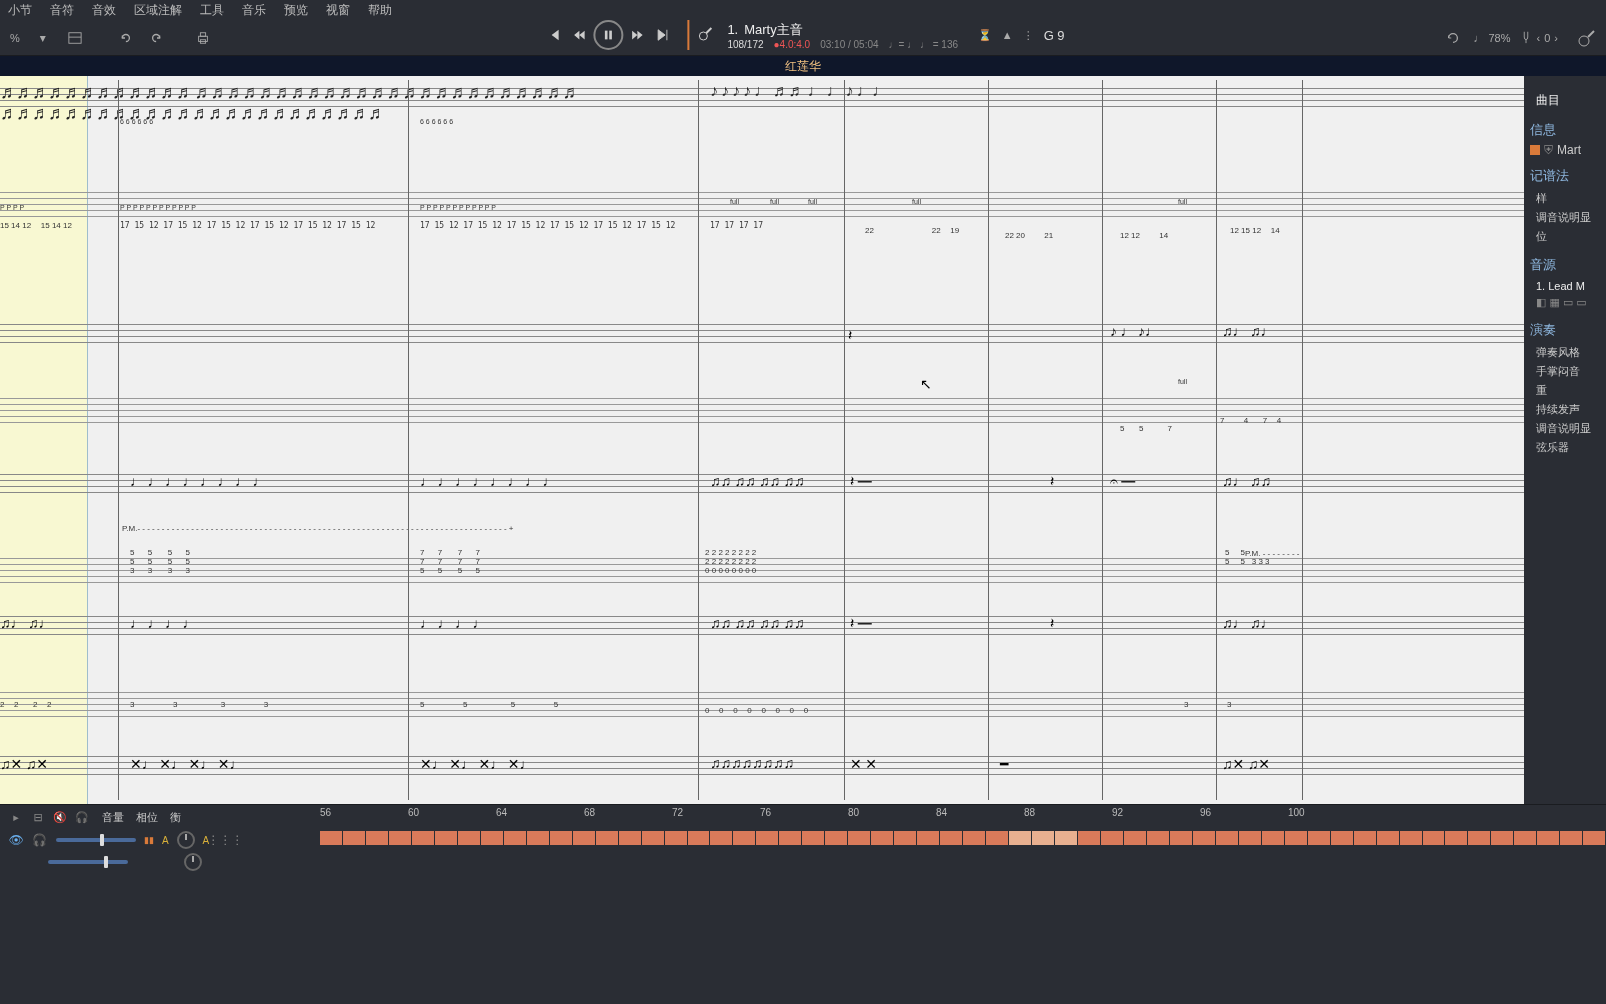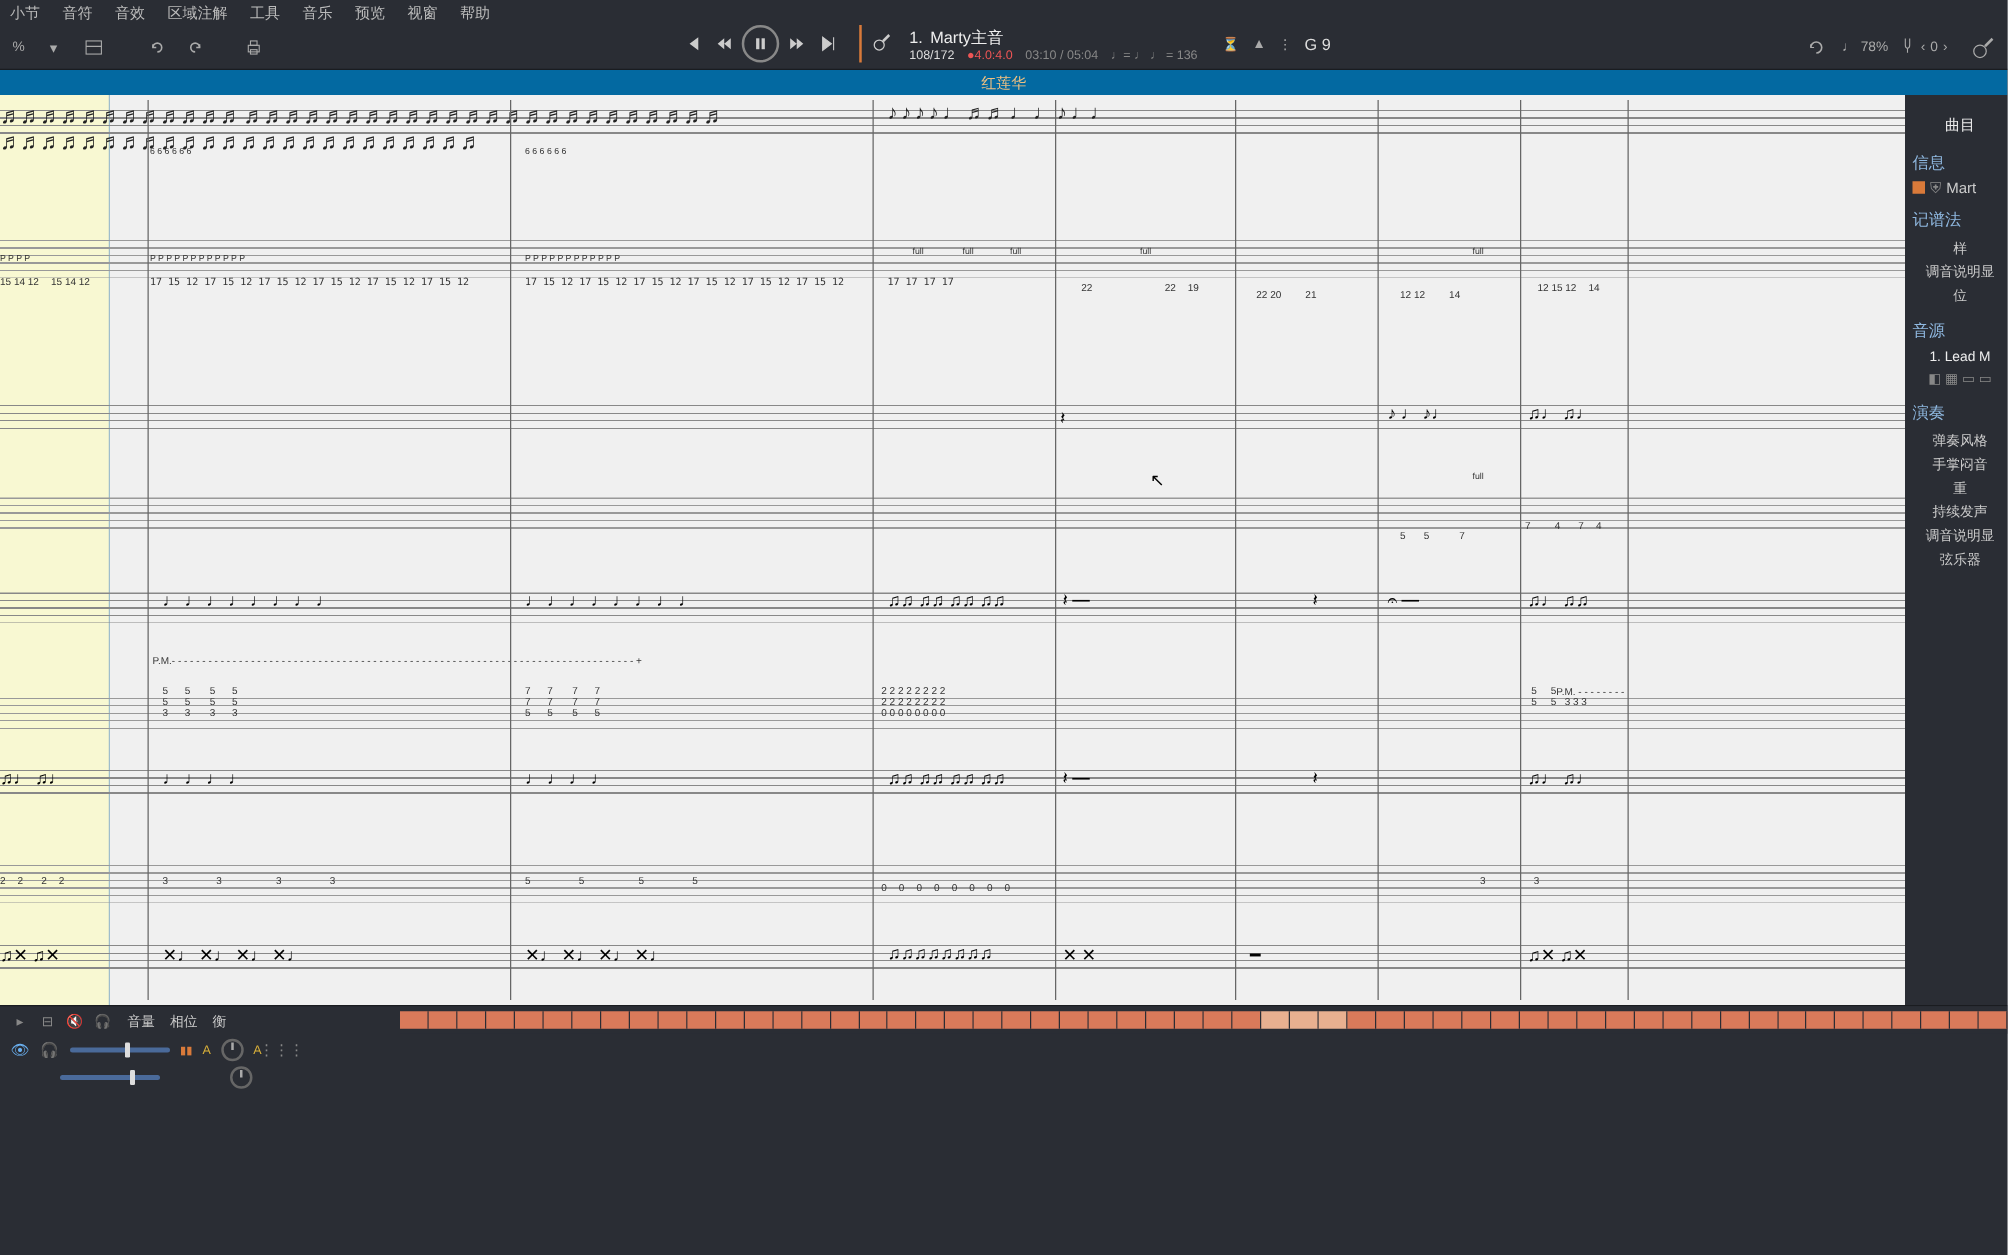--- a/index.html
+++ b/index.html
@@ -22,21 +22,21 @@
 .track-title-row { display: flex; align-items: center; gap: 6px; }
 .track-title { color: #eee; font-size: 13px; font-weight: 500; }
 .track-meta { display: flex; gap: 10px; color: #888; font-size: 10px; }
 .track-meta .pos { color: #ddd; }
 .track-meta .rec { color: #e55; text-align: center; }
 
 .tool-right { margin-left: auto; display: flex; align-items: center; gap: 8px; }
 .tempo-box { display: flex; align-items: center; gap: 4px; font-size: 11px; color: #aaa; }
 .fretboard-toggle { width: 26px; height: 26px; display: flex; align-items: center; justify-content: center; color: #aaa; cursor: pointer; }
 
-.song-title-bar { height: 20px; background: #0369a1; color: #f0c080; text-align: center; line-height: 20px; font-size: 12px; }
+.song-title-bar { height: 20px; background: #0f172a; color: #f0c080; text-align: center; line-height: 20px; font-size: 12px; }
 
 .main-area { display: flex; height: 728px; }
 .score-area { flex: 1; background: #f0f0f0; position: relative; overflow: hidden; }
 .playhead-region { position: absolute; left: 0; top: 0; width: 88px; height: 100%; background: rgba(255,255,180,0.5); border-right: 1px solid rgba(100,150,200,0.6); }
 
 .staff-system { position: absolute; left: 0; right: 0; }
 .staff-lines { height: 40px; position: relative; }
 .staff-lines::before { content: ""; position: absolute; left: 0; right: 0; top: 8px; height: 24px;
   background: repeating-linear-gradient(to bottom, #888 0, #888 1px, transparent 1px, transparent 6px); }
 .tab-lines { height: 36px; position: relative; margin-top: 2px; }
@@ -46,21 +46,21 @@
 .barline { position: absolute; top: 0; bottom: 0; width: 1px; background: #666; }
 
 .tab-nums { position: absolute; font-size: 8px; color: #333; white-space: nowrap; font-family: monospace; }
 .notation-dense { position: absolute; font-size: 7px; color: #222; letter-spacing: -0.5px; }
 .note-glyph { position: absolute; font-size: 14px; color: #000; font-family: serif; }
 .tech-label { position: absolute; font-size: 7px; color: #333; }
 .pm-label { position: absolute; font-size: 8px; color: #333; }
 
 .side-panel { width: 82px; background: #2a2d34; padding: 8px 6px; overflow: hidden; }
 .side-panel .section-title { color: #8fb8e0; font-size: 13px; margin: 10px 0 4px; font-weight: 500; }
-.side-panel .row { color: #ccc; font-size: 11px; padding: 2px 0 2px 6px; white-space: nowrap; text-align: center; }
+.side-panel .row { color: #ccc; font-size: 11px; padding: 2px 0 2px 6px; white-space: nowrap; }
 .side-panel .row.heading { color: #eee; font-size: 12px; margin-top: 6px; }
 .side-panel .track-chip { display: flex; align-items: center; gap: 4px; margin-top: 4px; }
 .side-panel .orange-sq { width: 10px; height: 10px; background: #d97a3a; }
 
 .bottom-panel { height: 68px; background: #2a2d34; border-top: 1px solid #1a1c20; }
 .bottom-controls { height: 24px; display: flex; align-items: center; padding: 0 8px; gap: 12px; font-size: 11px; color: #aaa; }
 .bottom-controls .ctrl-group { display: flex; align-items: center; gap: 6px; }
 .bottom-controls .label { color: #ccc; }
 .mini-icon { width: 16px; height: 16px; display: flex; align-items: center; justify-content: center; color: #888; }
 .eye-icon { color: #6ab0f0; }
@@ -400,20 +400,34 @@
       <div class="volume-row">
         <span style="width:32px"></span>
         <div class="slider-track">
             <div class="slider-thumb" style="left:70%"></div>
           </div>
         <span style="width:40px"></span>
         <div class="knob"></div>
       </div>
     </div>
     <div style="flex:1">
+      <div class="timeline-ruler" style="margin-left:0" id="ruler">
+          <span class="tick-label" style="left: 0px;">56</span>
+          <span class="tick-label" style="left: 88px;">60</span>
+          <span class="tick-label" style="left: 176px;">64</span>
+          <span class="tick-label" style="left: 264px;">68</span>
+          <span class="tick-label" style="left: 352px;">72</span>
+          <span class="tick-label" style="left: 440px;">76</span>
+          <span class="tick-label" style="left: 528px;">80</span>
+          <span class="tick-label" style="left: 616px;">84</span>
+          <span class="tick-label" style="left: 704px;">88</span>
+          <span class="tick-label" style="left: 792px;">92</span>
+          <span class="tick-label" style="left: 880px;">96</span>
+          <span class="tick-label" style="left: 968px;">100</span>
+        </div>
       <div class="timeline-segments" style="margin-left:0" id="segments">
           <div class="seg"></div>
           <div class="seg"></div>
           <div class="seg"></div>
           <div class="seg"></div>
           <div class="seg"></div>
           <div class="seg"></div>
           <div class="seg"></div>
           <div class="seg"></div>
           <div class="seg"></div>

